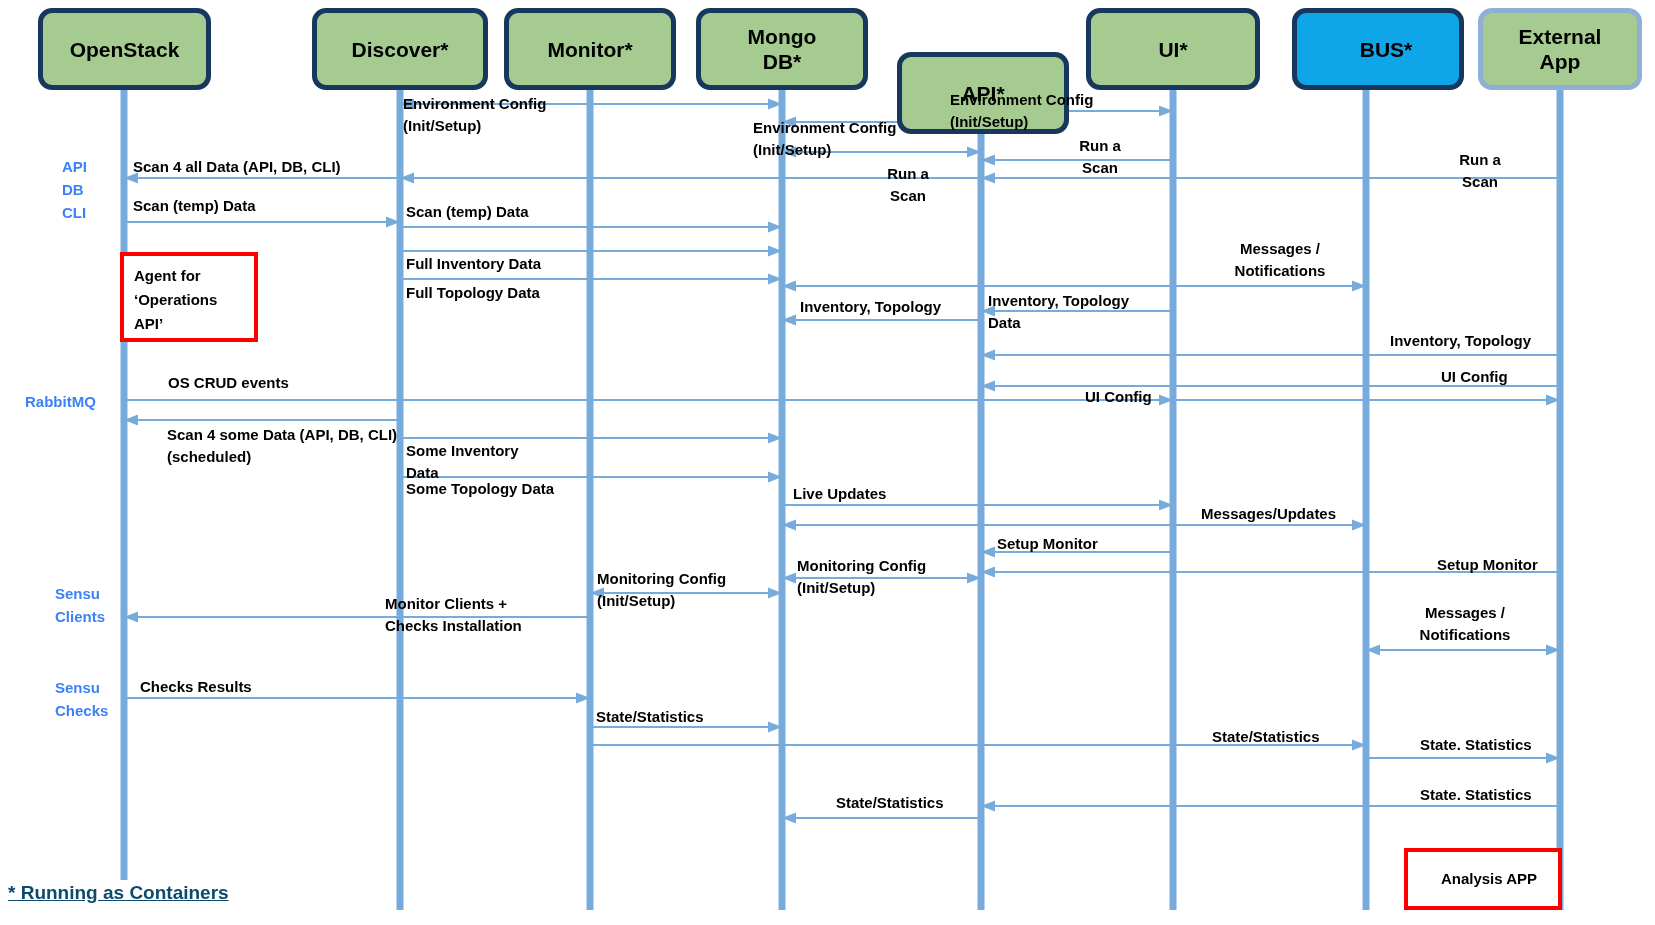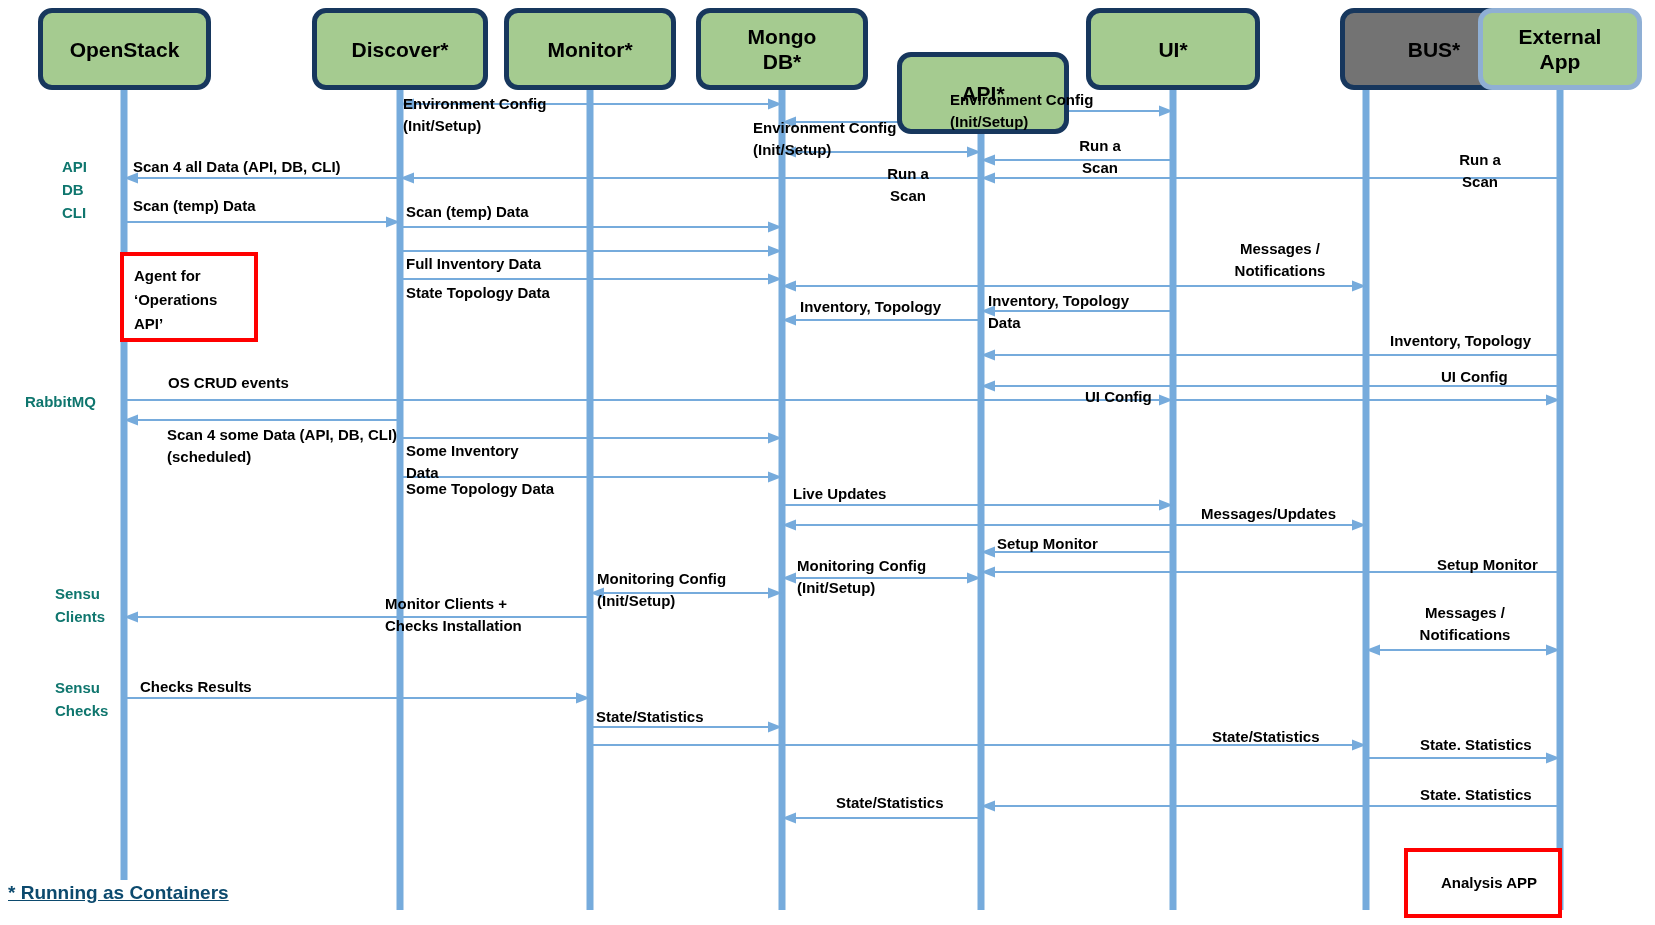--- a/index.html
+++ b/index.html
@@ -19,21 +19,21 @@
     font-size:21px;font-weight:bold;color:#000;
     line-height:25px;text-align:center;
   }
   .msg-label{
     position:absolute;
     font-size:15px;font-weight:bold;color:#000;
     line-height:22px;white-space:nowrap;
   }
   .margin-note{
     position:absolute;
-    font-size:15px;font-weight:bold;color:#0f766e;
+    font-size:15px;font-weight:bold;color:#3b82f6;
     line-height:23px;white-space:nowrap;
   }
   .callout{
     position:absolute;box-sizing:border-box;
     border:4px solid #FF0000;background:#ffffff;
     font-size:15px;font-weight:bold;color:#000;line-height:24px;
     padding:8px 6px 4px 10px;white-space:nowrap;
   }
   .callout.center{display:flex;align-items:center;justify-content:center;padding:0;}
   #footnote{
@@ -150,21 +150,21 @@
       <div class="actor" style="left: 696px; top: 8px; width: 172px; height: 82px; background: rgb(165, 203, 144); border: 5px solid rgb(23, 55, 93);">
         <div>Mongo</div>
         <div>DB*</div>
       </div>
       <div class="actor" style="left: 897px; top: 8px; width: 172px; height: 82px; background: rgb(165, 203, 144); border: 5px solid rgb(23, 55, 93); margin-top: 44px;">
         <div>API*</div>
       </div>
       <div class="actor" style="left: 1086px; top: 8px; width: 174px; height: 82px; background: rgb(165, 203, 144); border: 5px solid rgb(23, 55, 93);">
         <div>UI*</div>
       </div>
-      <div class="actor" style="left: 1340px; top: 8px; width: 172px; height: 82px; background: #737373; border: 5px solid rgb(23, 55, 93); padding-left: 16px;">
+      <div class="actor" style="left: 1292px; top: 8px; width: 172px; height: 82px; background: #0ea5e9; border: 5px solid rgb(23, 55, 93); padding-left: 16px;">
         <div>BUS*</div>
       </div>
       <div class="actor" style="left: 1478px; top: 8px; width: 164px; height: 82px; background: rgb(165, 203, 144); border: 5px solid rgb(143, 175, 212);">
         <div>External</div>
         <div>App</div>
       </div>
     </div>
   <div id="notes">
       <div class="msg-label" style="left: 403px; top: 93px;">
         <div>Environment Config</div>
@@ -196,21 +196,21 @@
       <div class="msg-label" style="left: 133px; top: 195px;">
         <div>Scan (temp) Data</div>
       </div>
       <div class="msg-label" style="left: 406px; top: 201px;">
         <div>Scan (temp) Data</div>
       </div>
       <div class="msg-label" style="left: 406px; top: 253px;">
         <div>Full Inventory Data</div>
       </div>
       <div class="msg-label" style="left: 406px; top: 282px;">
-        <div>State Topology Data</div>
+        <div>Full Topology Data</div>
       </div>
       <div class="msg-label" style="left: 1200px; top: 238px; width: 160px; text-align: center;">
         <div>Messages /</div>
         <div>Notifications</div>
       </div>
       <div class="msg-label" style="left: 988px; top: 290px;">
         <div>Inventory, Topology</div>
         <div>Data</div>
       </div>
       <div class="msg-label" style="left: 800px; top: 296px;">
@@ -299,18 +299,18 @@
       </div>
       <div class="margin-note" style="left: 55px; top: 676px;">
         <div>Sensu</div>
         <div>Checks</div>
       </div>
       <div class="callout" style="left: 120px; top: 252px; width: 138px; height: 90px; border-color: rgb(255, 0, 0);">
         <div>Agent for</div>
         <div>‘Operations</div>
         <div>API’</div>
       </div>
-      <div class="callout center" style="left: 1404px; top: 848px; width: 158px; height: 70px; border-color: rgb(255, 0, 0); padding-left: 12px;">
+      <div class="callout center" style="left: 1404px; top: 848px; width: 158px; height: 62px; border-color: rgb(255, 0, 0); padding-left: 12px;">
         <div>Analysis APP</div>
       </div>
     </div>
   <div id="footnote">* Running as Containers</div>
 </div>
 
 </body></html>

